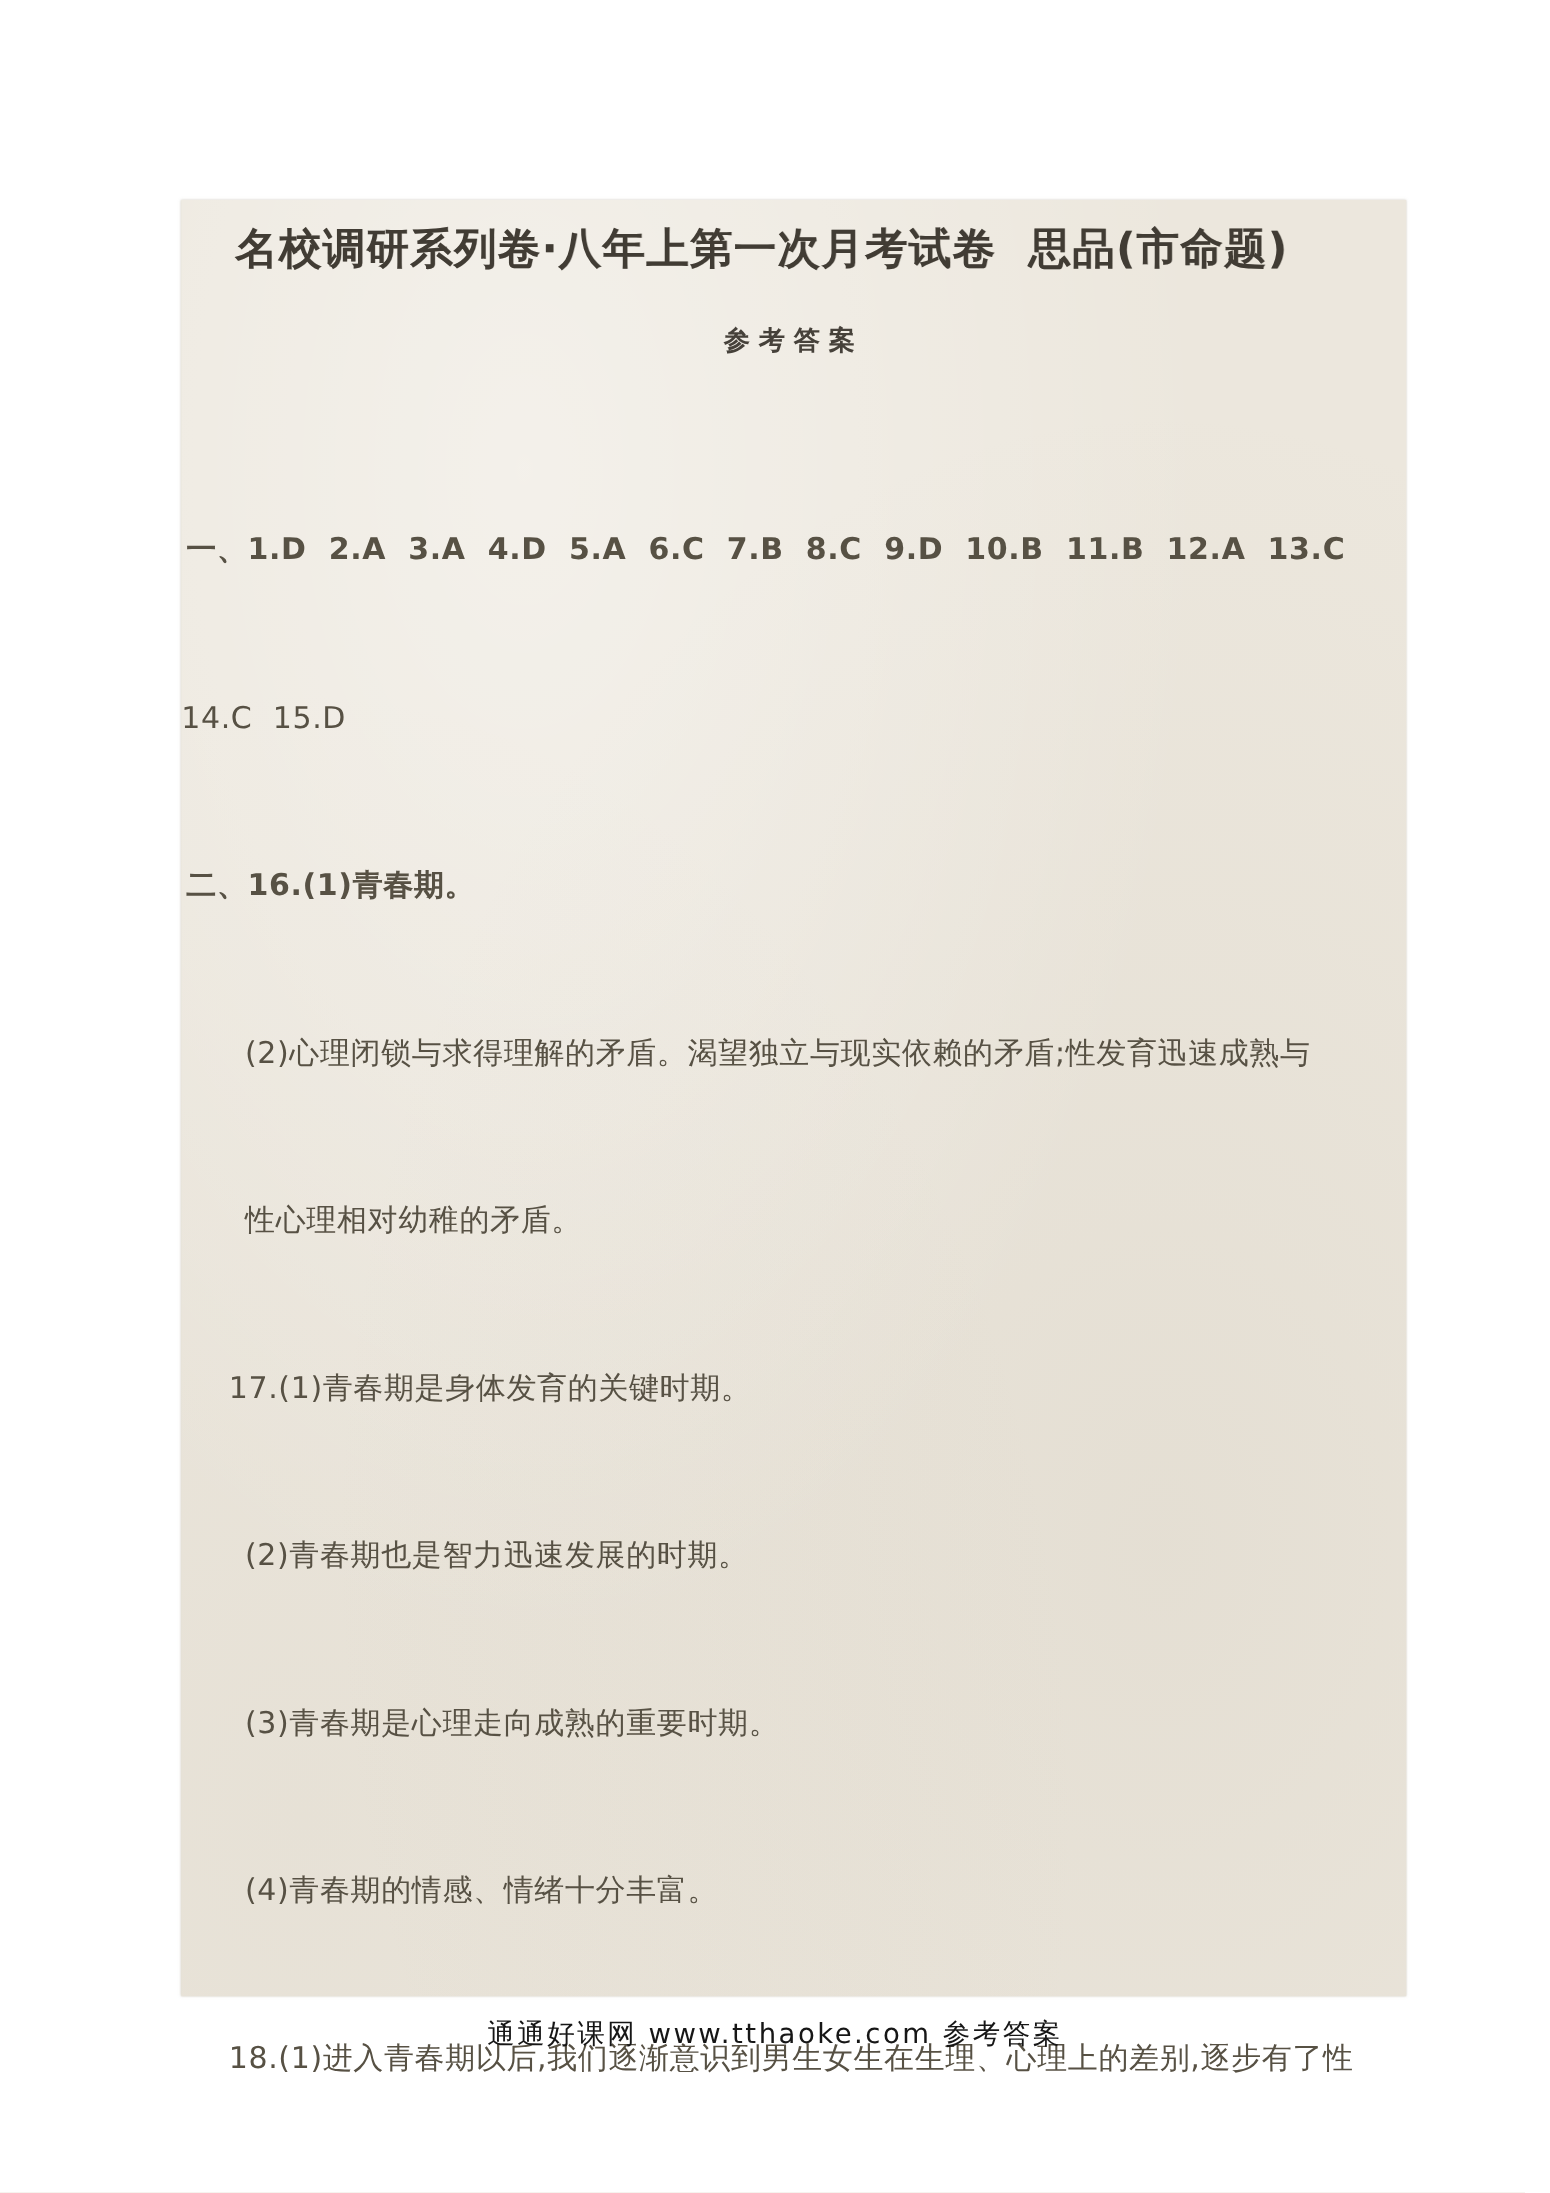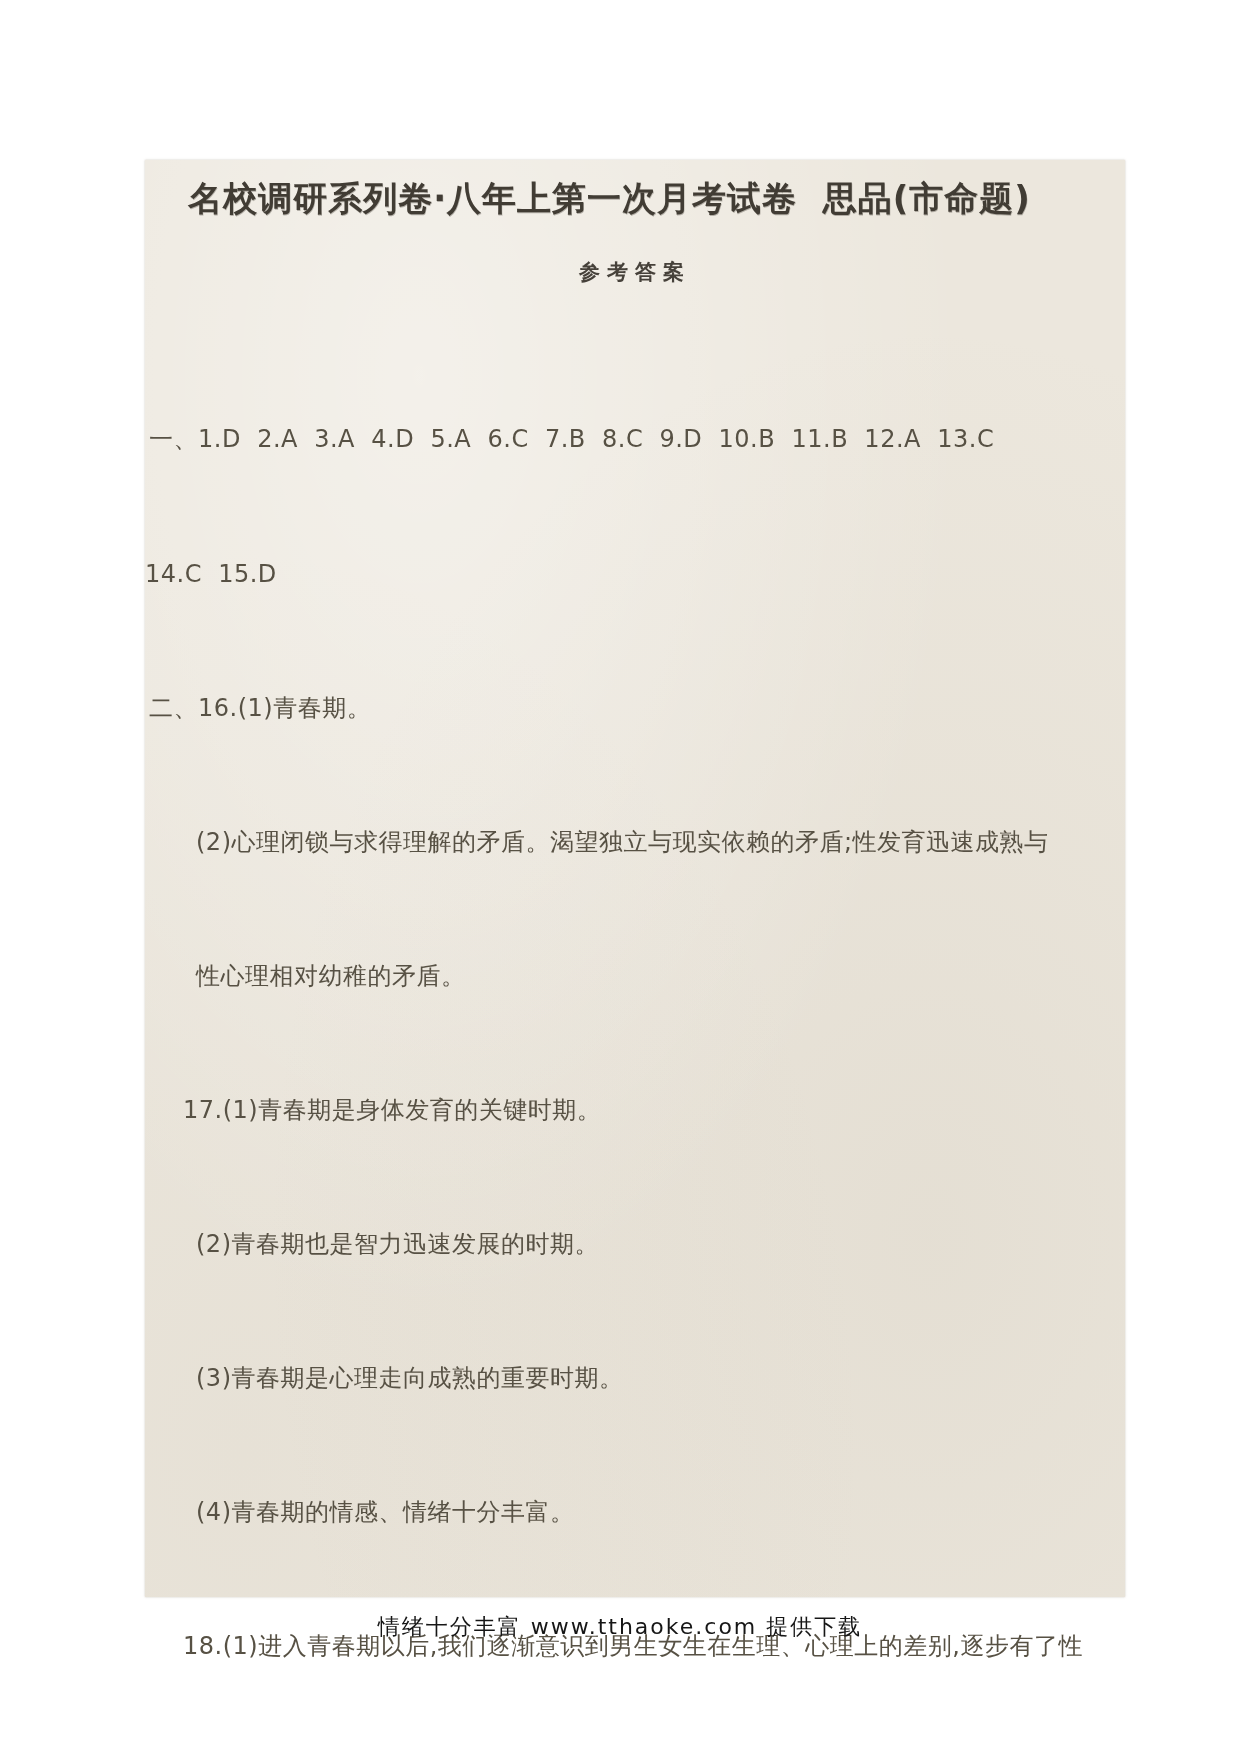--- a/index.html
+++ b/index.html
@@ -43,21 +43,21 @@
   }
   .answer-body {
     margin-top:42px;
     font-size:24px;
     line-height:44.7px;
     letter-spacing:0.5px;
     color:#575144;
     white-space:pre-wrap;
   }
   .line { min-height:44.7px; }
-  .l-flush { padding-left:4px; }
+  .l-flush { padding-left:4px;font-weight:bold; }
   .l-num   { }
   .l-sec   { padding-left:38px; }
   .l-sub   { padding-left:51px; }
   .footer {
     position:absolute;
     left:0; top:1612px;
     width:1240px;
     text-align:center;
     font-size:22px;
     letter-spacing:2px;
@@ -90,13 +90,13 @@
     
     
     
     
     
     
     
   </div>
 </div>
 
-<div class="footer">情绪十分丰富  www.tthaoke.com  提供下载</div>
+<div class="footer">通通好课网  www.tthaoke.com  参考答案</div>
 
 </body></html>

